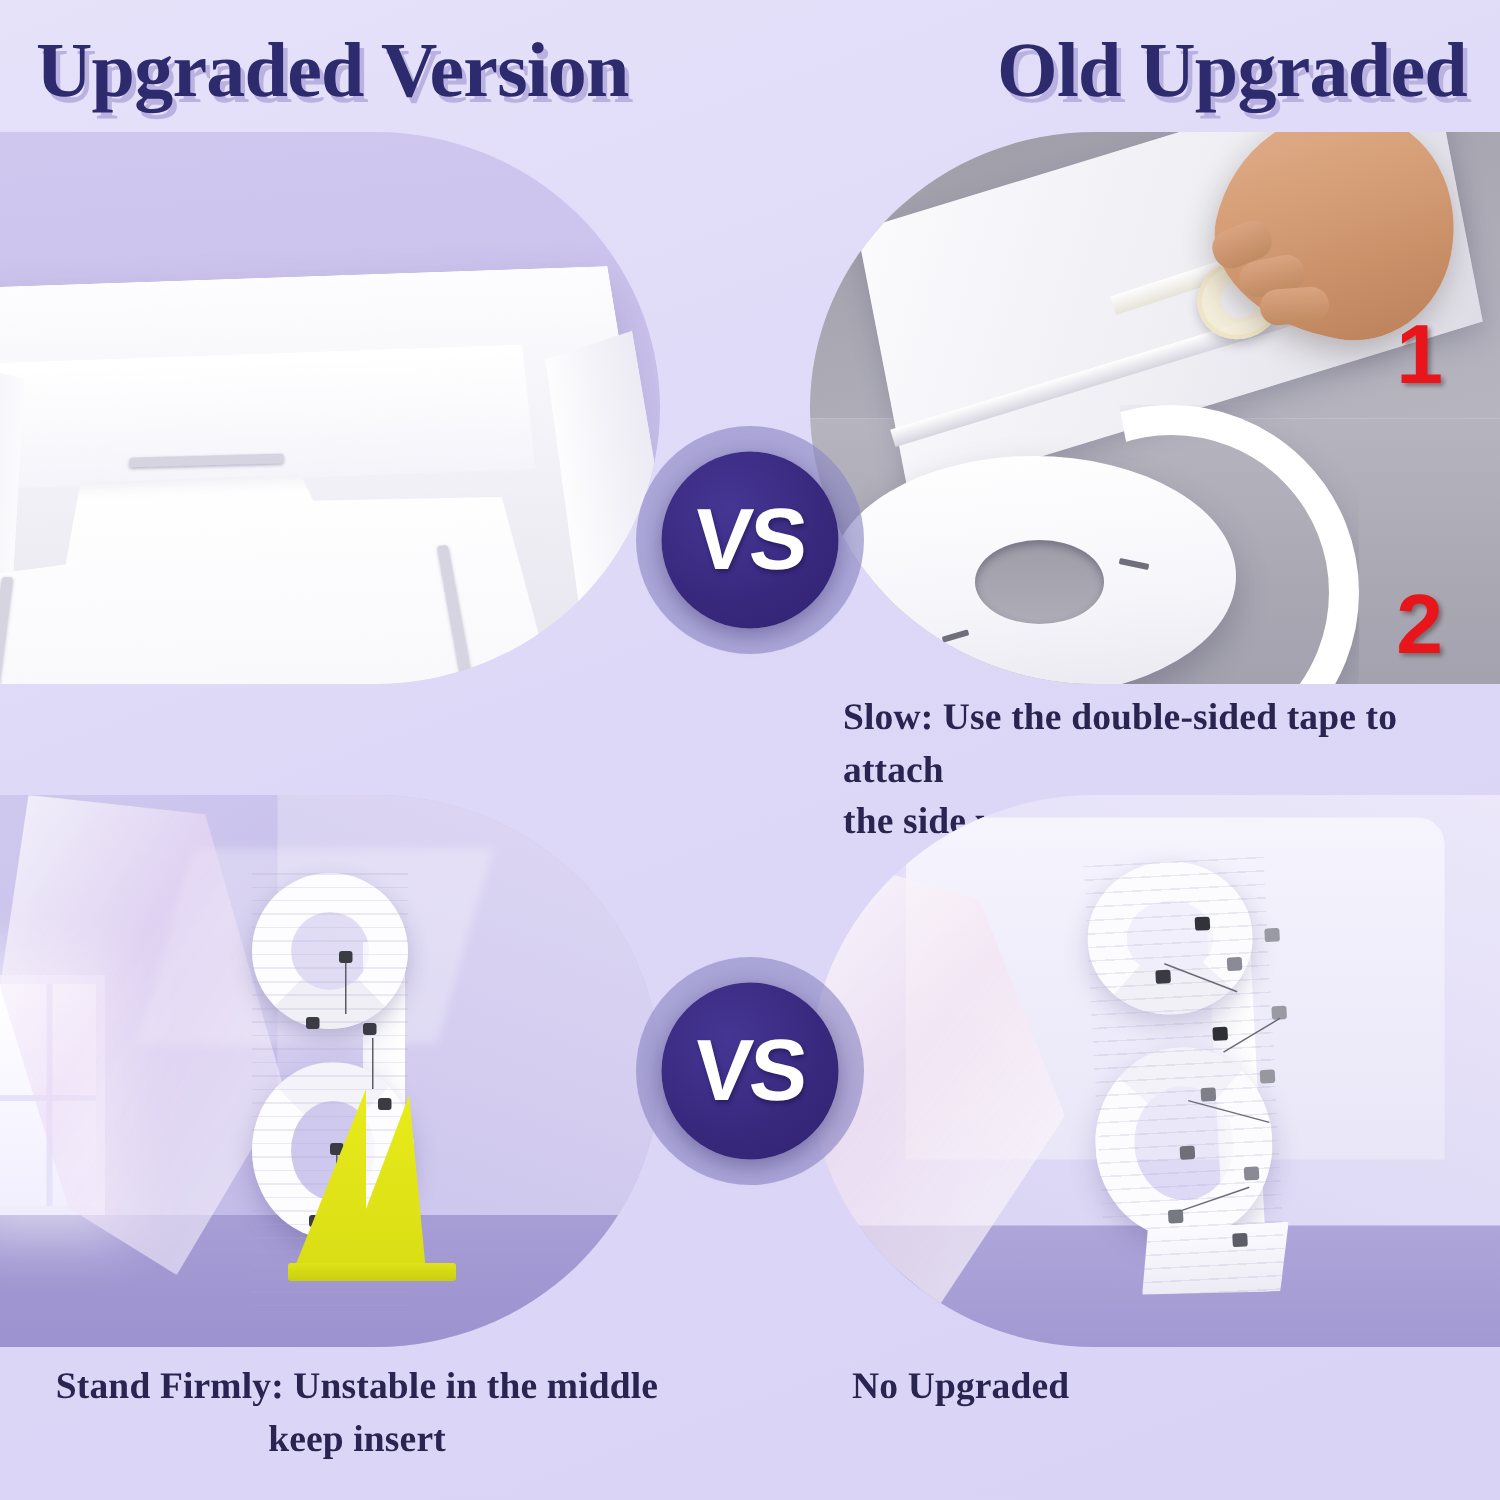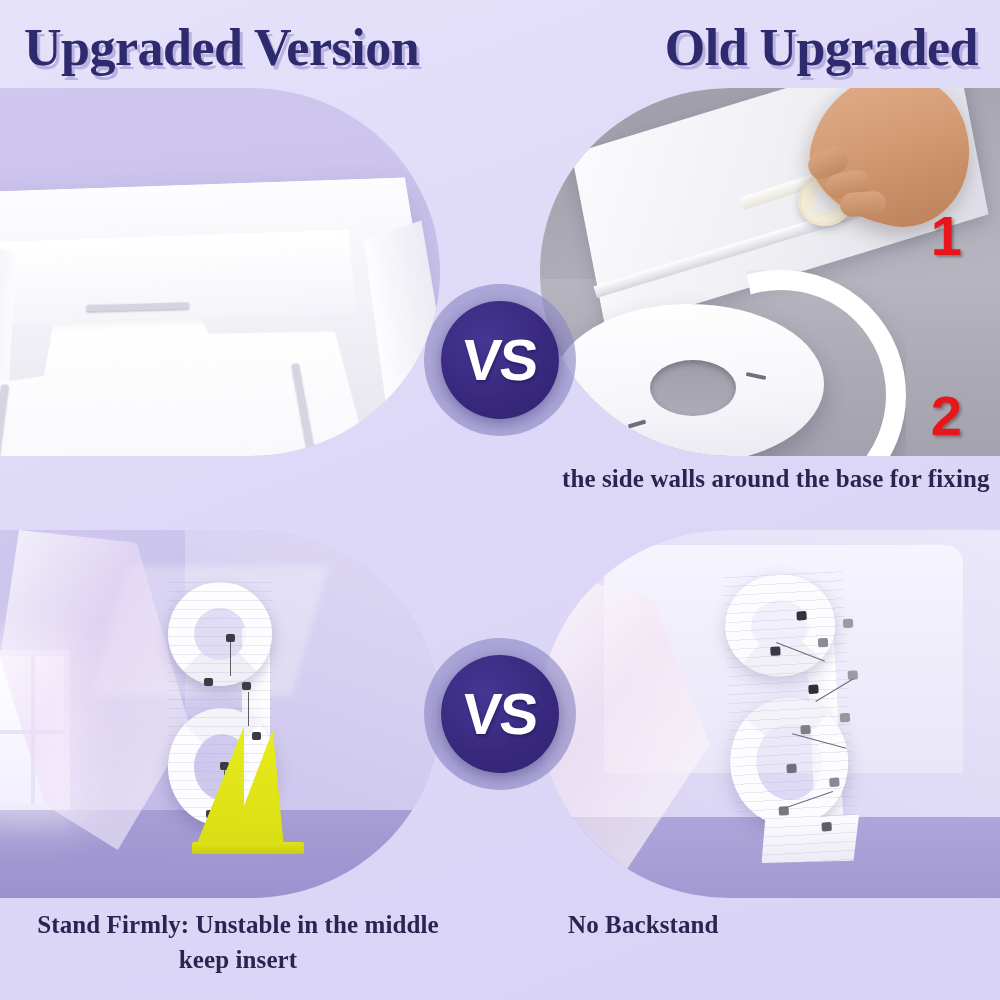--- a/index.html
+++ b/index.html
@@ -389,20 +389,21 @@
     </div>
 
     <div class="vs vs-top">
       <div class="vs-inner">
         <span class="vs-text">VS</span>
       </div>
     </div>
   </div>
 
   <div class="caption cap-tr">
+    <div>Slow: Use the double-sided tape to attach</div>
     <div>the side walls around the base for fixing</div>
   </div>
 
   <div class="row row-bottom">
 
     <div class="panel panel-left">
       <div class="scene">
         <div class="room-wall"></div>
         <div class="room-wall-right"></div>
         <div class="room-sunpatch"></div>
@@ -470,16 +471,16 @@
         <span class="vs-text">VS</span>
       </div>
     </div>
   </div>
 
   <div class="caption cap-bl">
     <div>Stand Firmly: Unstable in the middle</div>
     <div>keep insert</div>
   </div>
   <div class="caption cap-br">
-    <div>No Backstand</div>
+    <div>No Upgraded</div>
   </div>
 
 </div>
 
 </body></html>

